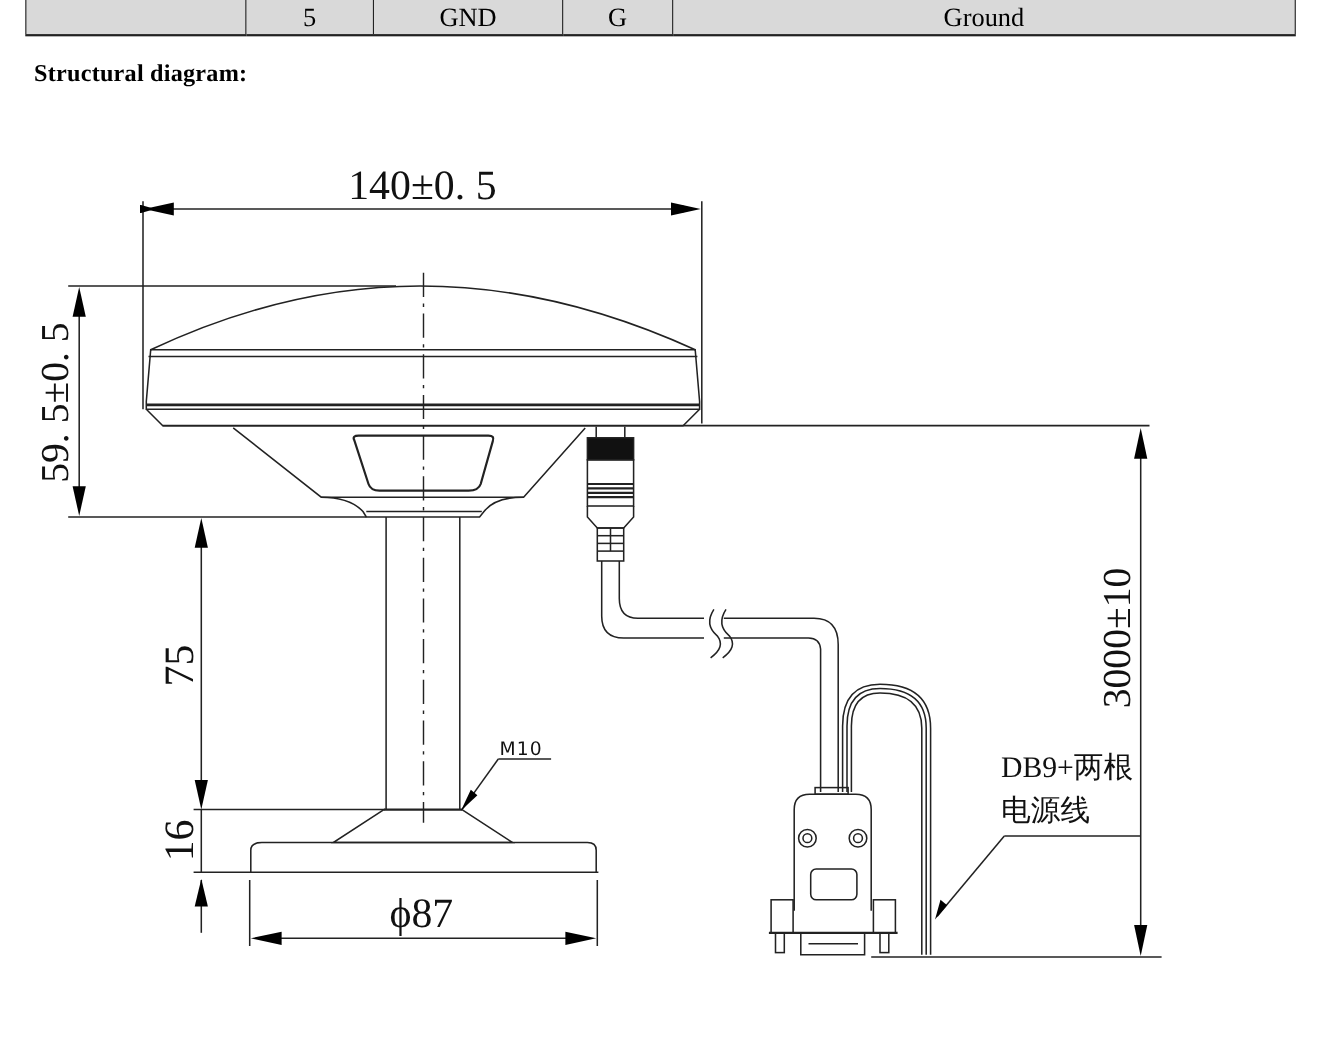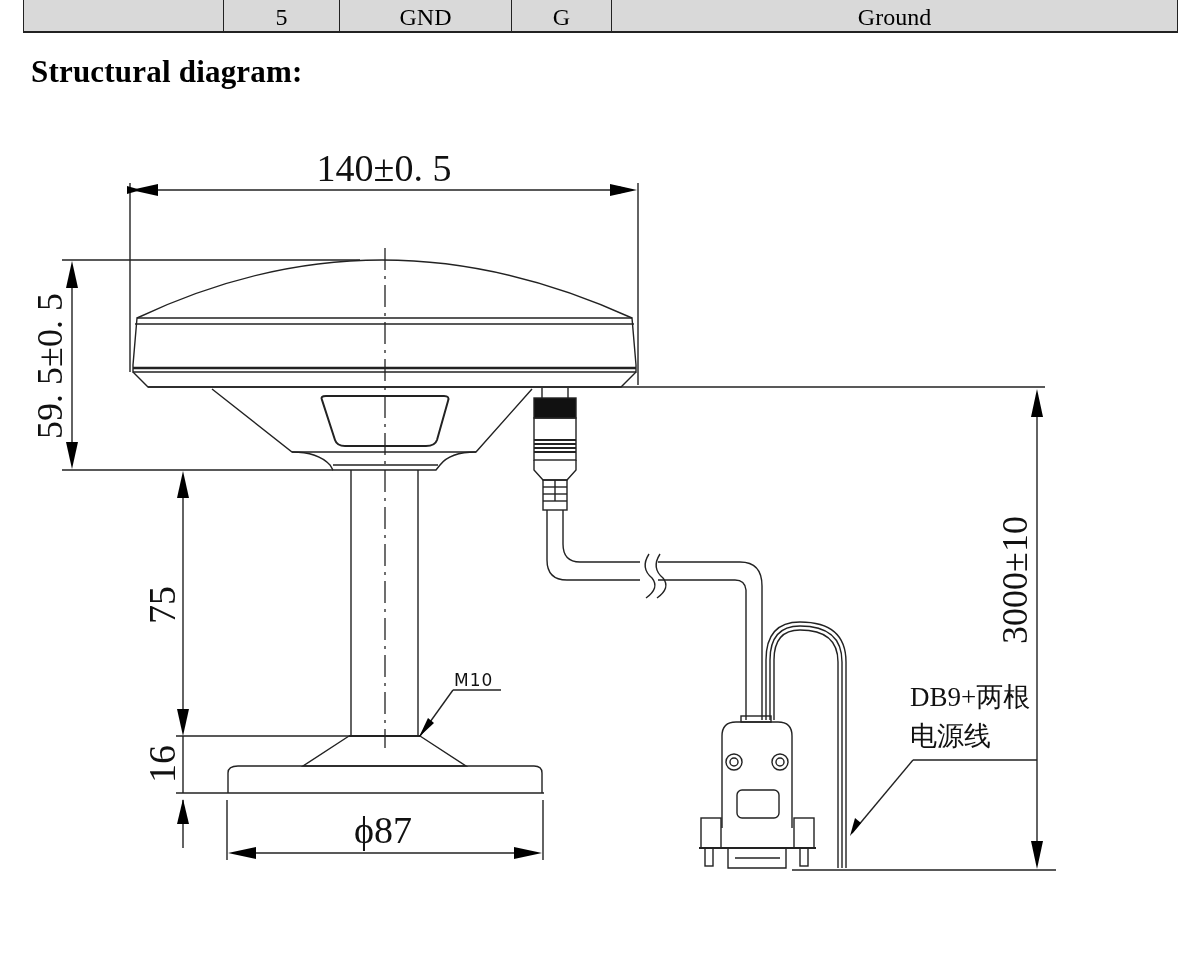--- a/index.html
+++ b/index.html
@@ -4,21 +4,21 @@
 <style>
   html, body { margin: 0; padding: 0; background: #ffffff; }
   body { width: 1200px; height: 964px; position: relative; overflow: hidden;
          font-family: "Liberation Serif", serif; color: #000; }
   .pin-table { position: absolute; left: 23px; top: -2px; width: 1154px; border-collapse: collapse;
                table-layout: fixed; background: #d9d9d9; }
   .pin-table td { border: 1px solid #222; border-top: none; height: 33px; padding: 0;
                   text-align: center; vertical-align: bottom; font-size: 24px; line-height: 28px;
                   font-family: "Liberation Serif", serif; }
   .pin-table tr td { border-bottom: 2px solid #222; }
-  .heading { position: absolute; left: 31px; top: 54px; margin: 0; font-size: 31px; font-weight: bold;
+  .heading { position: absolute; left: 31px; top: 54px; margin: 0; font-size: 22px; font-weight: bold;
              font-family: "Liberation Serif", serif; letter-spacing: 0.2px; }
   .diagram { position: absolute; left: 0; top: 0; width: 1200px; height: 964px; }
   .diagram text { font-family: "Liberation Serif", "DejaVu Serif", serif; fill: #111; }
   .dim-sans { font-family: "DejaVu Sans", sans-serif !important; }
 </style>
 </head>
 <body>
 
 <table class="pin-table">
   <colgroup>

